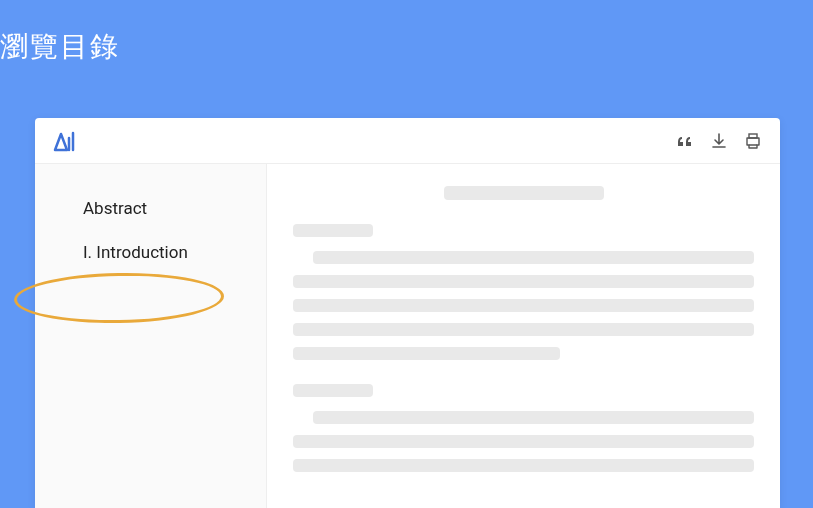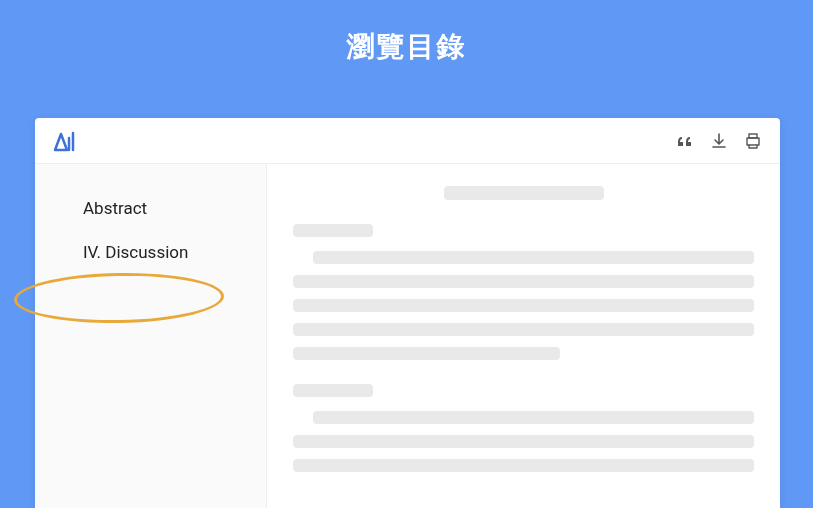--- a/index.html
+++ b/index.html
@@ -5,24 +5,23 @@
   * { margin: 0; padding: 0; box-sizing: border-box; }
   body {
     width: 813px;
     height: 508px;
     background: #6098f6;
     font-family: -apple-system, BlinkMacSystemFont, "Segoe UI", Roboto, "Helvetica Neue", Arial, sans-serif;
     overflow: hidden;
     position: relative;
   }
   .page-title {
-    text-align: center;
     color: #ffffff;
     font-size: 28px;
-    font-weight: 700;
+    font-weight: 400;
     padding-top: 28px;
     letter-spacing: 2px;
   }
   .window {
     position: absolute;
     top: 118px;
     left: 35px;
     width: 745px;
     height: 390px;
     background: #ffffff;
@@ -147,21 +146,21 @@
       </div>
     </div>
   </div>
 
   <div class="content">
     <div class="sidebar">
       <div class="toc-item">
         <span>Abstract</span>
       </div>
       <div class="toc-item">
-        <span>IV. Discussion</span>
+        <span>I. Introduction</span>
       </div>
     </div>
 
     <div class="main">
       <div class="ph ph-title"></div>
       <div class="ph ph-sub"></div>
       <div class="ph ph-line-first"></div>
       <div class="ph ph-line"></div>
       <div class="ph ph-line"></div>
       <div class="ph ph-line"></div>

